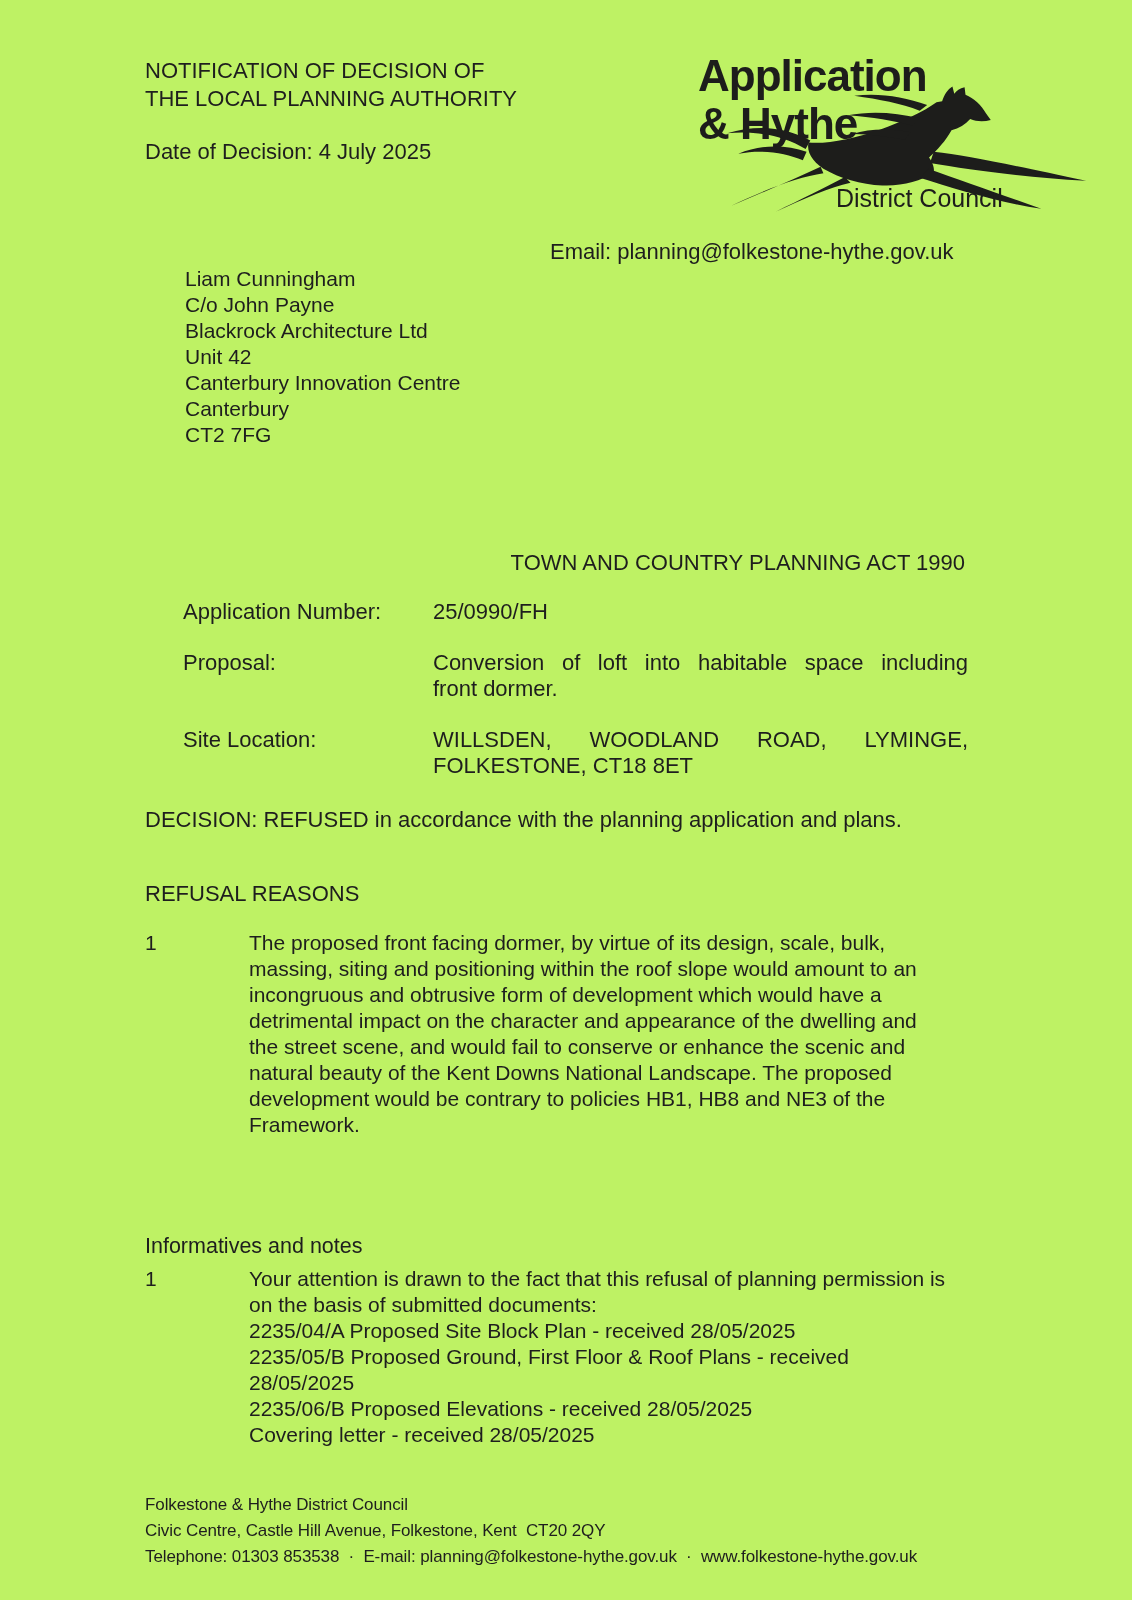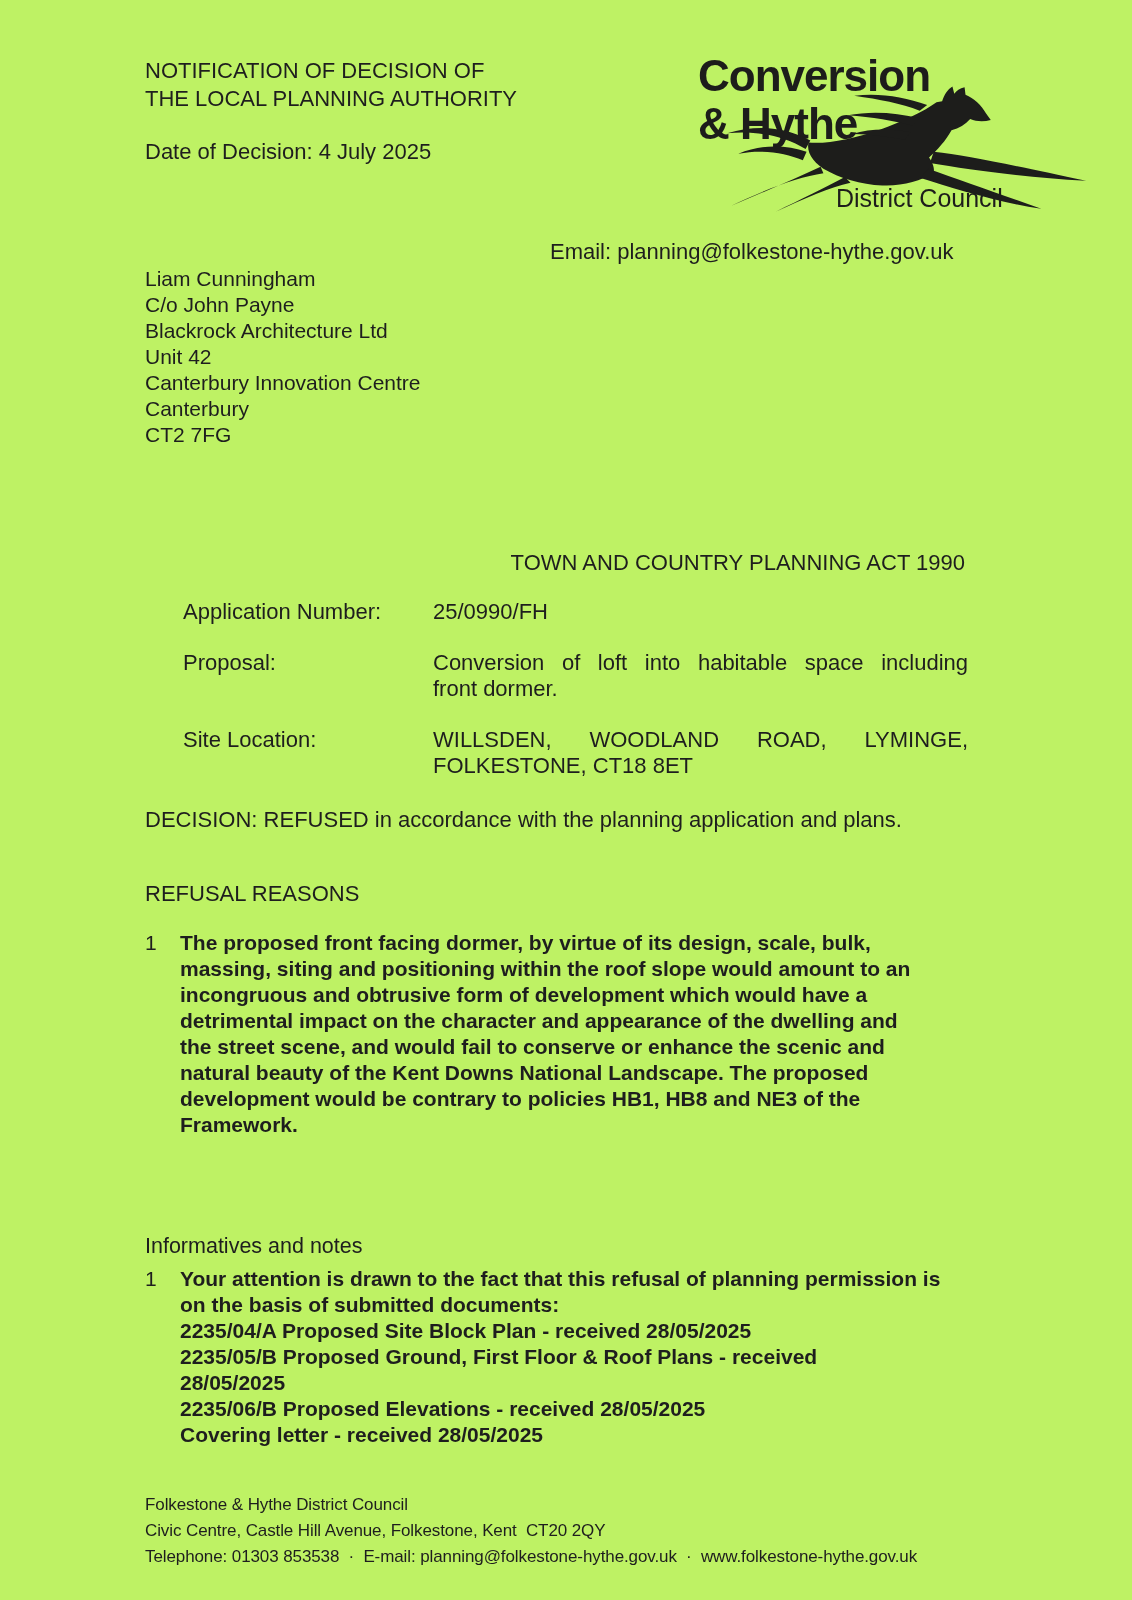--- a/index.html
+++ b/index.html
@@ -6,21 +6,21 @@
   .page{
     position:relative;
     width:1132px;height:1600px;
     background:#bef264;
     font-family:"Liberation Sans","DejaVu Sans",sans-serif;
     color:#1e1e1e;
     overflow:hidden;
   }
   .abs{position:absolute;}
   .t22{font-size:22px;line-height:28px;}
-  .t21{font-size:21px;line-height:26px;}
+  .t21{font-size:21px;line-height:26px;margin-left:40px;}
   .pre{white-space:pre-wrap;}
 
   
   .doc-title{left:145px;top:57px;}
   .doc-date{left:145px;top:138px;}
 
   
   .logo{left:676px;top:50px;width:430px;height:172px;}
   .logo-name{position:absolute;left:22px;top:2px;font-weight:700;font-size:44px;line-height:48px;letter-spacing:-1px;color:#1d1d1b;}
   .logo-sub{position:absolute;left:160px;top:134px;font-size:25px;color:#1d1d1b;}
@@ -41,21 +41,21 @@
   .det-value .vline{display:block;}
   .vline.just{text-align:justify;text-align-last:justify;}
 
   
   .decision{left:145px;top:806px;}
   .refusal-heading{left:145px;top:880px;}
   .numbered{left:145px;width:830px;}
   .reason-item{top:930px;}
   .info-item{top:1266px;}
   .num{position:absolute;left:0;top:0;font-size:21px;line-height:26px;}
-  .num-lines{margin-left:35px;width:765px;font-weight:bold;}
+  .num-lines{margin-left:104px;width:765px;}
   .num-lines .pline{font-size:21px;line-height:26px;}
 
   .informatives-heading{left:145px;top:1233px;font-size:21.5px;line-height:27px;}
 
   
   .footer{left:145px;top:1492px;}
   .footer .fline{font-size:17px;line-height:26px;letter-spacing:-0.1px;}
 </style>
 </head>
 <body>
@@ -64,21 +64,21 @@
 
   <div class="abs doc-title t22">
     <div>NOTIFICATION OF DECISION OF</div>
     <div>THE LOCAL PLANNING AUTHORITY</div>
   </div>
 
   <div class="abs doc-date t22">Date of Decision: 4 July 2025</div>
 
   <div class="abs logo">
     <div class="logo-name">
-      <div>Conversion</div>
+      <div>Application</div>
       <div>&amp; Hythe</div>
     </div>
     <svg class="logo-horse" viewBox="0 0 400 135" xmlns="http://www.w3.org/2000/svg">
       <g fill="#1d1d1b">
 
         <path d="M244 16 C246 9 250 3 255 0 L257 8 C259 5 263 2 268 1 L269 9 C278 13 286 20 291 29 L296 36 C289 38 281 38 274 35 C269 41 262 45 254 47 C248 58 239 68 230 76 C234 82 236 87 235 93 C221 101 201 107 180 106 C157 105 134 98 117 88 C105 80 99 70 101 60 C120 62 150 56 178 46 C201 38 224 27 238 17 Z"></path>
 
         <path d="M228 20 C203 11 177 7 150 10 C177 14 200 18 220 26 Z"></path>
         <path d="M220 34 C194 28 168 26 143 31 C169 33 193 37 212 42 Z"></path>
         <path d="M210 49 C189 45 167 45 148 51 C169 51 189 55 204 57 Z"></path>

